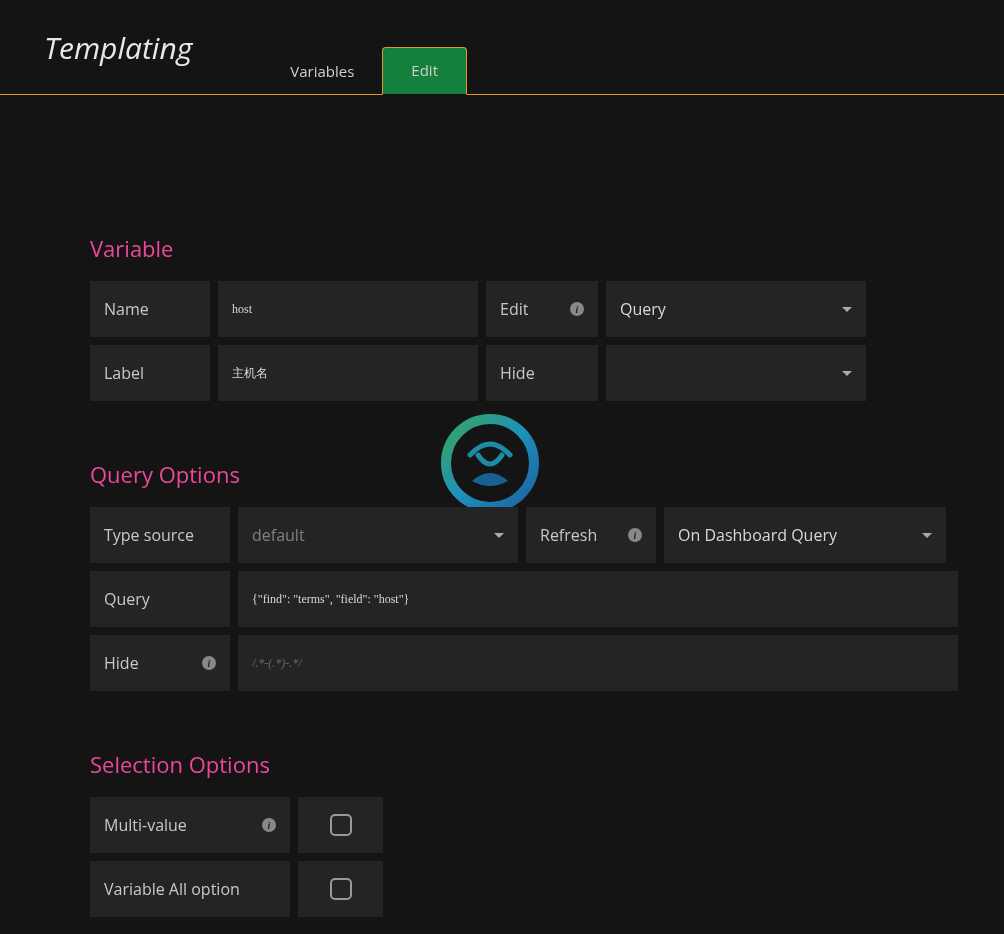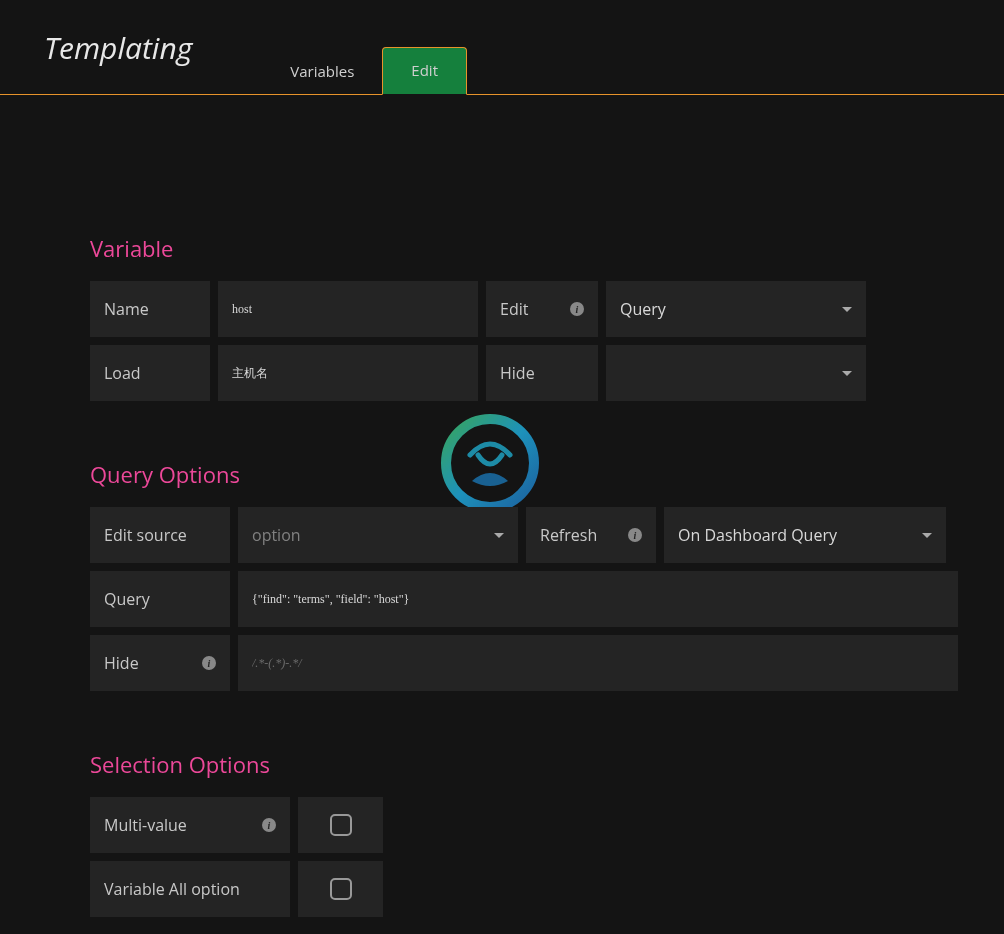--- a/index.html
+++ b/index.html
@@ -166,39 +166,39 @@
       <span>Edit</span>
       <span class="info-icon">i</span>
     </div>
     <div class="select-box" style="width:260px">
       <span class="sel-text">Query</span>
       <span class="caret"></span>
     </div>
   </div>
 
   <div class="row">
-    <div class="label-box" style="width:120px">Load</div>
+    <div class="label-box" style="width:120px">Label</div>
     <div class="input-box" style="width:260px">
       <input value="主机名" style="">
     </div>
     <div class="label-box" style="width:112px">Hide</div>
     <div class="select-box" style="width:260px">
       <span class="sel-text"></span>
       <span class="caret"></span>
     </div>
   </div>
 
   <div class="sect-gap"></div>
 
   <div class="section-title">Query Options</div>
 
   <div class="row">
-    <div class="label-box" style="width:140px">Edit source</div>
+    <div class="label-box" style="width:140px">Type source</div>
     <div class="select-box" style="width:280px">
-      <span class="sel-text placeholder">option</span>
+      <span class="sel-text placeholder">default</span>
       <span class="caret"></span>
     </div>
     <div class="label-box" style="width:130px">
       <span>Refresh</span>
       <span class="info-icon">i</span>
     </div>
     <div class="select-box" style="width:282px">
       <span class="sel-text">On Dashboard Query</span>
       <span class="caret"></span>
     </div>

